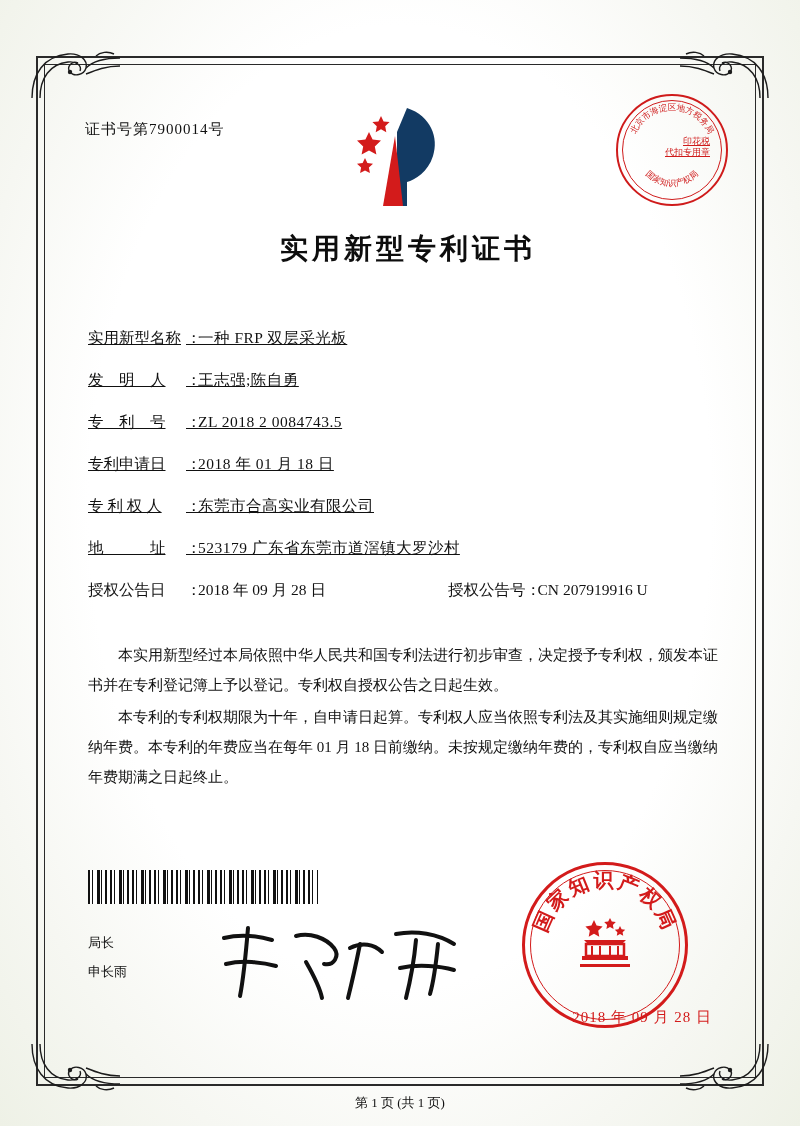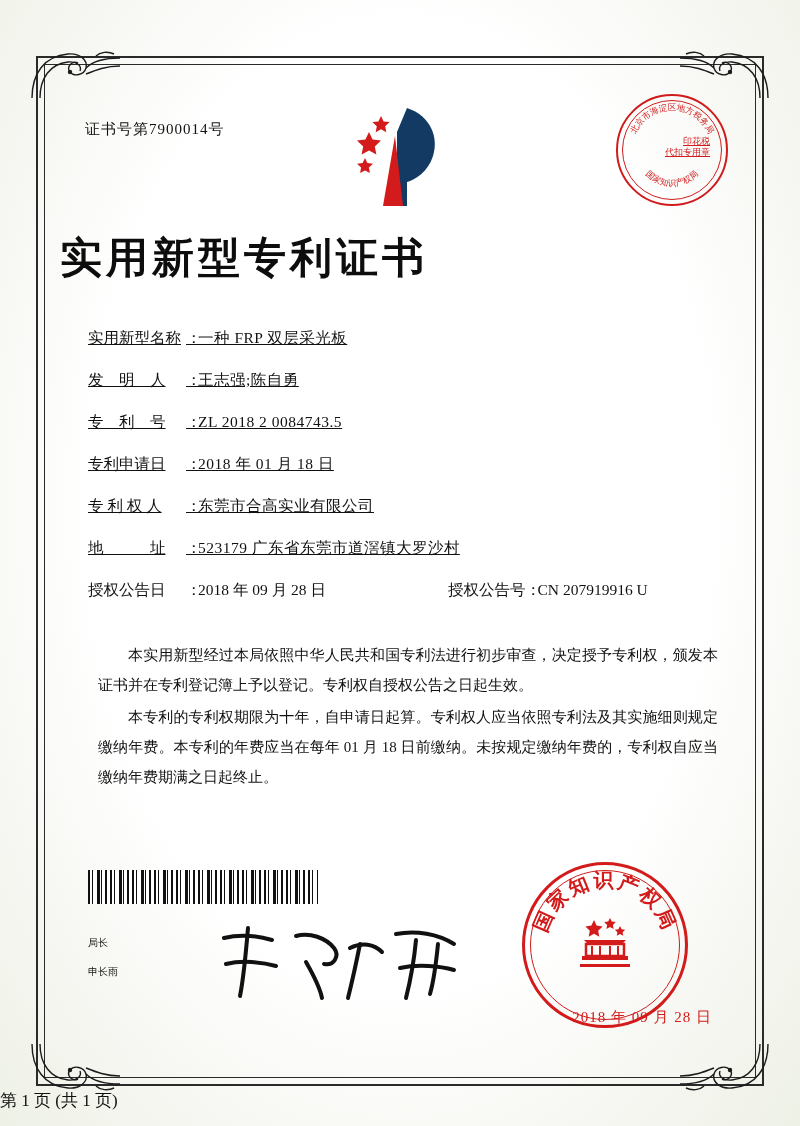--- a/index.html
+++ b/index.html
@@ -73,22 +73,23 @@
     font-family:"Liberation Sans", sans-serif;
     text-decoration:underline;
   }
   .seal-top .arc{
     position:absolute;left:0;top:0;width:108px;height:108px;
     font-size:8.5px;
   }
   .seal-top .arc text{fill:#cf1b1b;font-family:"Liberation Sans", sans-serif;}
 
   .title{
-    position:absolute;left:0;right:0;top:150px;
-    font-size:42px;
+    position:absolute;left:16px;right:0;top:150px;
+    text-align:center;
+    font-size:28px;
     letter-spacing:4px;
     font-weight:bold;
     color:#0d0d0d;
     font-family:"DejaVu Serif", serif;
   }
 
   .fields{
     position:absolute;left:28px;right:20px;top:248px;
     font-size:15.5px;color:#111;
   }
@@ -109,36 +110,36 @@
   .field-row2 .right{display:flex;align-items:baseline;}
   .field-row2 .lbl{width:98px;flex:none;white-space:pre;}
   .field-row2 .lbl2{flex:none;white-space:pre;}
   .field-row2 .colon{width:12px;flex:none;}
 
   .paras{
     position:absolute;left:28px;right:22px;top:560px;
     font-size:15px;line-height:30px;color:#111;
     text-align:justify;
   }
-  .paras p{margin:0 0 2px 10px;text-indent:2em;}
+  .paras p{margin:0 0 2px 0;text-indent:2em;}
 
   
   .barcode{
     position:absolute;left:28px;top:790px;
     width:230px;height:34px;
     background:
       repeating-linear-gradient(90deg,
         #111 0 2px, #fff 2px 4px, #111 4px 5px, #fff 5px 9px,
         #111 9px 12px, #fff 12px 13px, #111 13px 14px, #fff 14px 17px,
         #111 17px 19px, #fff 19px 22px);
   }
 
   .director{
     position:absolute;left:28px;top:848px;
-    font-size:10px;line-height:29px;color:#111;
+    font-size:13px;line-height:29px;color:#111;
   }
   .signature{
     position:absolute;left:150px;top:838px;
     width:260px;height:90px;
     color:#111;
   }
 
   
   .seal-big{
     position:absolute;right:52px;top:782px;
@@ -154,21 +155,21 @@
     width:70px;height:70px;
   }
   .seal-date{
     position:absolute;right:28px;top:928px;
     font-size:15px;color:#d31b1b;letter-spacing:1px;
     font-family:"Liberation Serif", serif;
   }
 
   .footer{
     position:absolute;left:0;right:0;bottom:14px;
-    text-align:left;font-size:17px;color:#111;
+    text-align:center;font-size:13px;color:#111;
   }
 </style>
 </head>
 <body>
 
 <div class="page">
 
   <div class="border-outer"></div>
   <div class="border-inner"></div>
 

